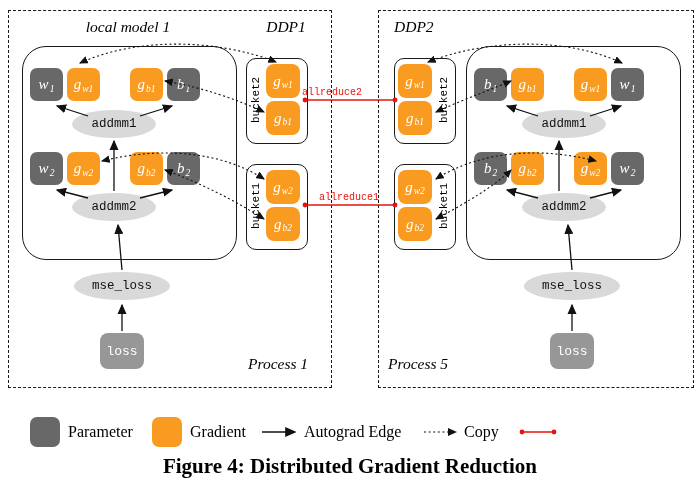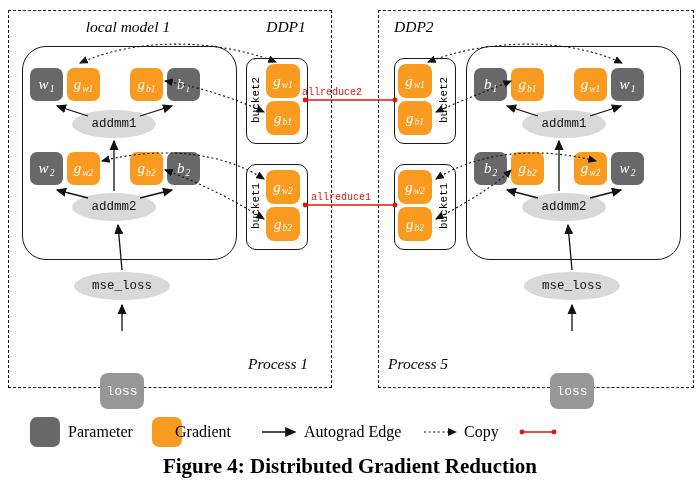--- a/index.html
+++ b/index.html
@@ -8,21 +8,21 @@
   .model{position:absolute;border:1.3px solid #1a1a1a;border-radius:24px;}
   .bucket{position:absolute;border:1.3px solid #1a1a1a;border-radius:10px;background:#fff;}
   .lbl{position:absolute;font-size:15.5px;color:#000;white-space:nowrap;font-style:italic;}
   .bx{position:absolute;width:33px;height:33px;border-radius:7px;display:flex;align-items:center;justify-content:center;color:#fff;}
   .gbx{position:absolute;width:34px;height:34px;border-radius:8px;display:flex;align-items:center;justify-content:center;color:#fff;background:#F89B20;}
   .param{background:#686868;}
   .grad{background:#F89B20;}
   .mn{font:italic 15px "Liberation Serif",serif;}
   .sb{font:italic 9.5px "Liberation Serif",serif;position:relative;top:4px;margin-left:1px;}
   .op{position:absolute;background:#D9D9D9;border-radius:50%;display:flex;align-items:center;justify-content:center;font:12.5px "Liberation Mono",monospace;color:#111;}
-  .lossbx{position:absolute;width:44px;height:36px;background:#979797;border-radius:8px;display:flex;align-items:center;justify-content:center;color:#fff;font:13px "Liberation Mono",monospace;margin-top:40px;}
+  .lossbx{position:absolute;width:44px;height:36px;background:#979797;border-radius:8px;display:flex;align-items:center;justify-content:center;color:#fff;font:13px "Liberation Mono",monospace;}
   .vlbl{position:absolute;width:16px;display:flex;align-items:center;justify-content:center;font:11px "Liberation Mono",monospace;color:#000;writing-mode:vertical-rl;transform:rotate(180deg);}
   .commlbl{position:absolute;color:#E8130C;font:10px "Liberation Mono",monospace;}
   .sq{position:absolute;width:30px;height:30px;border-radius:7px;}
   .ltxt{position:absolute;font-size:16px;color:#000;white-space:nowrap;}
   .caption{position:absolute;left:0;top:454px;width:700px;text-align:center;font-weight:bold;font-size:21px;color:#000;}
   svg.overlay{position:absolute;left:0;top:0;pointer-events:none;}
 </style>
 </head>
 <body>
 
@@ -157,26 +157,26 @@
     </div>
   <div class="op" style="left:522px;top:193px;width:84px;height:28px">addmm2</div>
 
   <div class="op" style="left:524px;top:272px;width:96px;height:28px">mse_loss</div>
   <div class="lossbx" style="left:550px;top:333px">loss</div>
 
   <div class="lbl" style="left:248px;top:355px">Process 1</div>
   <div class="lbl" style="left:388px;top:355px">Process 5</div>
 
   <div class="commlbl" style="left:302px;top:87px">allreduce2</div>
-  <div class="commlbl" style="left:311px;top:192px">allreduce1</div>
+  <div class="commlbl" style="left:319px;top:192px">allreduce1</div>
 
   <div class="sq" style="left:30px;top:417px;background:#686868"></div>
   <div class="ltxt" style="left:68px;top:423px">Parameter</div>
   <div class="sq" style="left:152px;top:417px;background:#F89B20"></div>
-  <div class="ltxt" style="left:175px;top:423px">Gradient</div>
+  <div class="ltxt" style="left:190px;top:423px">Gradient</div>
   <div class="ltxt" style="left:304px;top:423px">Autograd Edge</div>
   <div class="ltxt" style="left:464px;top:423px">Copy</div>
 
   <div class="caption">Figure 4: Distributed Gradient Reduction</div>
 
   <svg class="overlay" width="700" height="495" viewBox="0 0 700 495">
     <defs>
       <marker id="ah" viewBox="0 0 8 7" markerWidth="8" markerHeight="7" refX="7" refY="3.5" orient="auto-start-reverse">
         <path d="M0,0 L8,3.5 L0,7 Z" fill="#111"></path>
       </marker>

